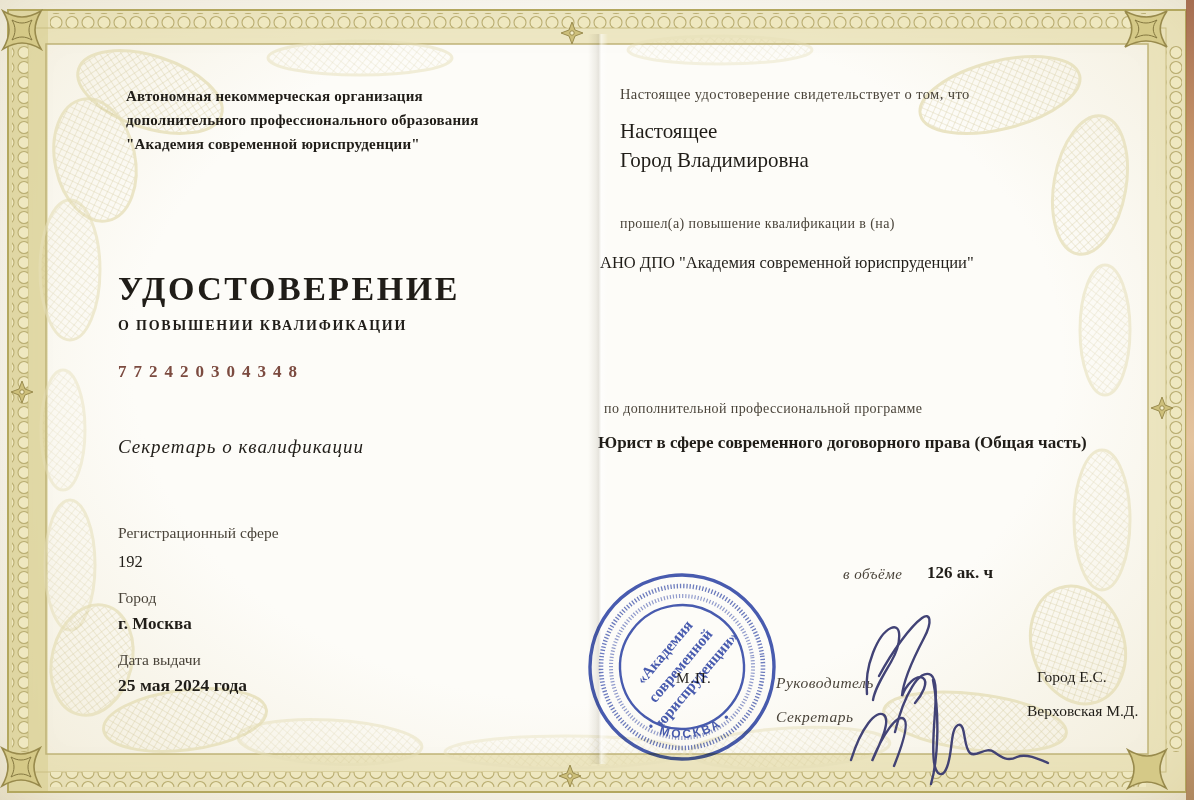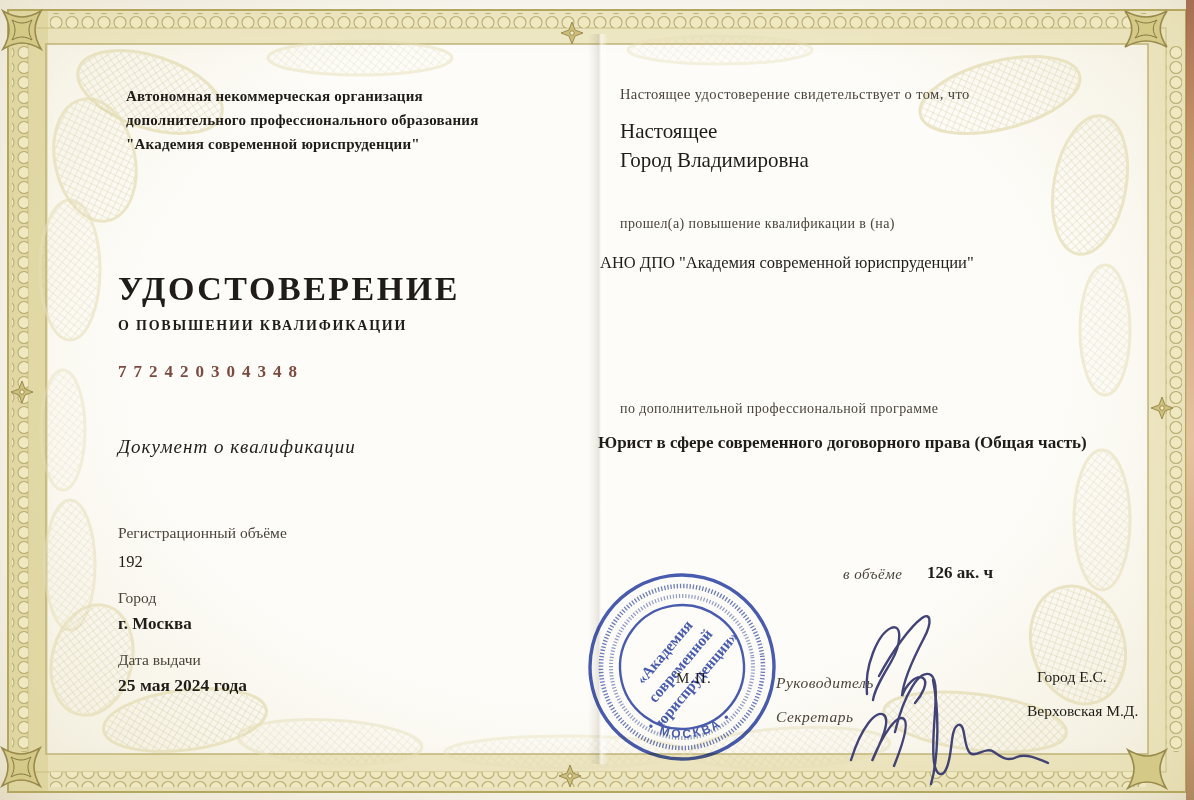--- a/index.html
+++ b/index.html
@@ -30,21 +30,21 @@
   .citylabel{left:118px;top:589px;width:372px;font-size:15.5px;}
   .cityval{left:118px;top:614px;width:372px;font-size:17px;font-weight:bold;}
   .datelabel{left:118px;top:651px;width:372px;font-size:15.5px;}
   .dateval{left:118px;top:675px;width:372px;font-size:17.5px;font-weight:bold;}
   
   .intro{left:620px;top:86px;width:500px;font-size:14.5px;letter-spacing:.4px;}
   .name1{left:620px;top:119px;width:500px;font-size:21px;}
   .name2{left:620px;top:148px;width:500px;font-size:21px;}
   .passed{left:620px;top:216px;width:500px;font-size:14px;letter-spacing:.4px;}
   .inst{left:600px;top:253px;width:540px;font-size:16.5px;}
-  .proglabel{left:620px;top:401px;width:500px;font-size:14px;letter-spacing:.4px;}
+  .proglabel{left:604px;top:401px;width:500px;font-size:14px;letter-spacing:.4px;}
   .progname{left:598px;top:433px;width:548px;font-size:17px;font-weight:600;}
   .vollabel{left:843px;top:566px;font-size:15px;letter-spacing:.5px;}
   .volval{left:927px;top:563px;font-size:17px;font-weight:bold;}
   .headlabel{left:776px;top:674px;font-size:15.5px;font-style:italic;letter-spacing:.5px;}
   .seclabel{left:776px;top:708px;font-size:15.5px;font-style:italic;letter-spacing:.5px;}
   .headname{left:1037px;top:668px;font-size:15.5px;}
   .secname{left:1027px;top:702px;font-size:15.5px;}
   .mp{left:676px;top:670px;font-size:15px;letter-spacing:1px;color:#2a2722;text-align:center;}
   .stamp{left:583px;top:568px;width:198px;height:198px;transform:rotate(-8deg);
          mix-blend-mode:multiply;opacity:.93;}
@@ -136,22 +136,22 @@
   </svg>
 
   <div class="abs foldline"></div>
 
   <div class="abs photo-edge"></div>
 
   <div class="abs org ctr ink">Автономная некоммерческая организация дополнительного профессионального образования "Академия современной юриспруденции"</div>
   <div class="abs title ctr ink">УДОСТОВЕРЕНИЕ</div>
   <div class="abs subtitle ctr ink">О ПОВЫШЕНИИ КВАЛИФИКАЦИИ</div>
   <div class="abs serial ctr">772420304348</div>
-  <div class="abs doctype ctr ink">Документ о квалификации</div>
-  <div class="abs reglabel ctr soft">Регистрационный объёме</div>
+  <div class="abs doctype ctr ink">Секретарь о квалификации</div>
+  <div class="abs reglabel ctr soft">Регистрационный сфере</div>
   <div class="abs regnum ctr ink">192</div>
   <div class="abs citylabel ctr soft">Город</div>
   <div class="abs cityval ctr ink">г. Москва</div>
   <div class="abs datelabel ctr soft">Дата выдачи</div>
   <div class="abs dateval ctr ink">25 мая 2024 года</div>
 
   <div class="abs intro ctr soft">Настоящее удостоверение свидетельствует о том, что</div>
   <div class="abs name1 ctr ink">Настоящее</div>
   <div class="abs name2 ctr ink">Город Владимировна</div>
   <div class="abs passed ctr soft">прошел(а) повышение квалификации в (на)</div>

